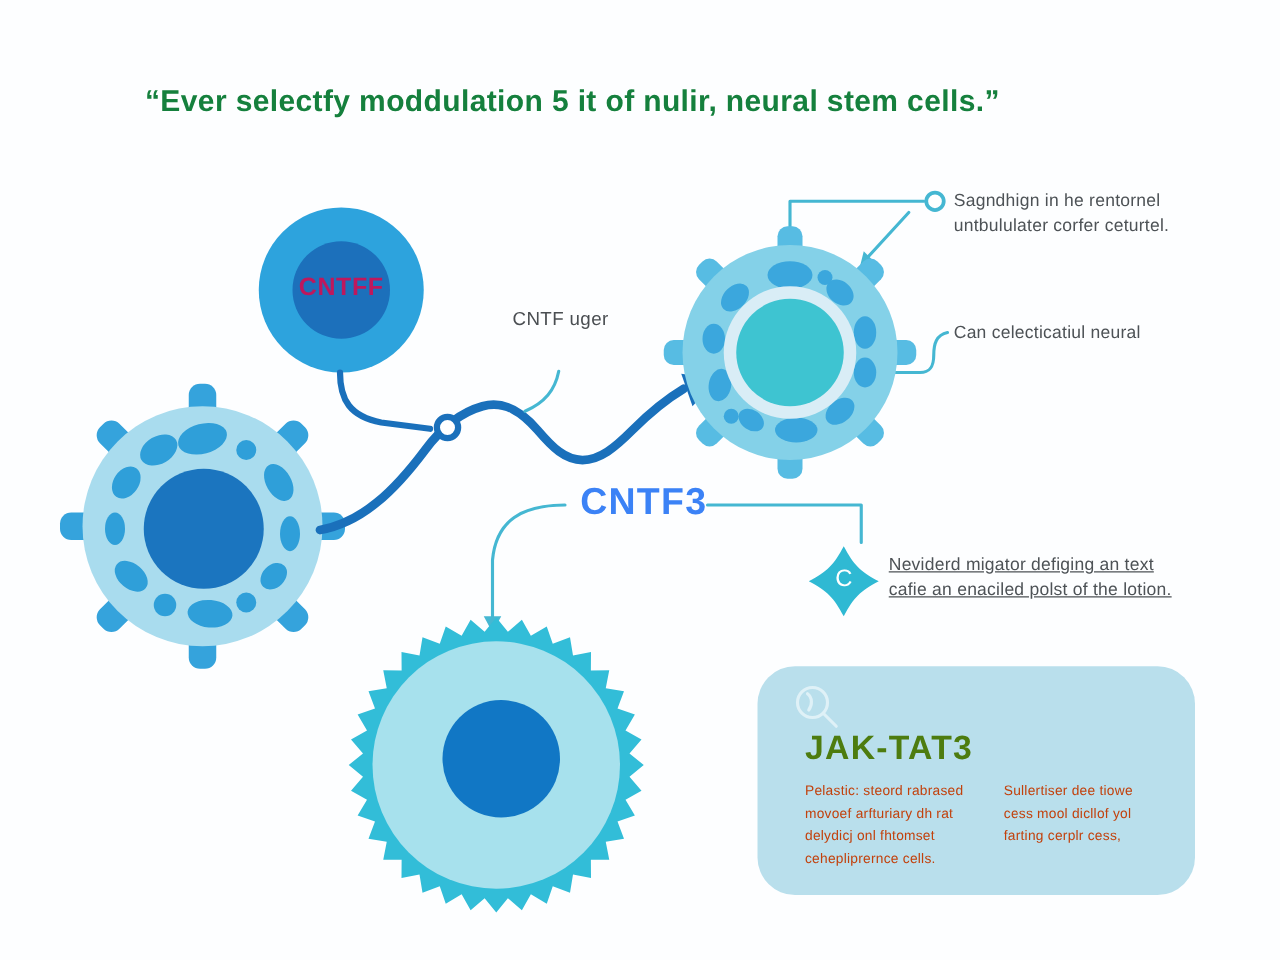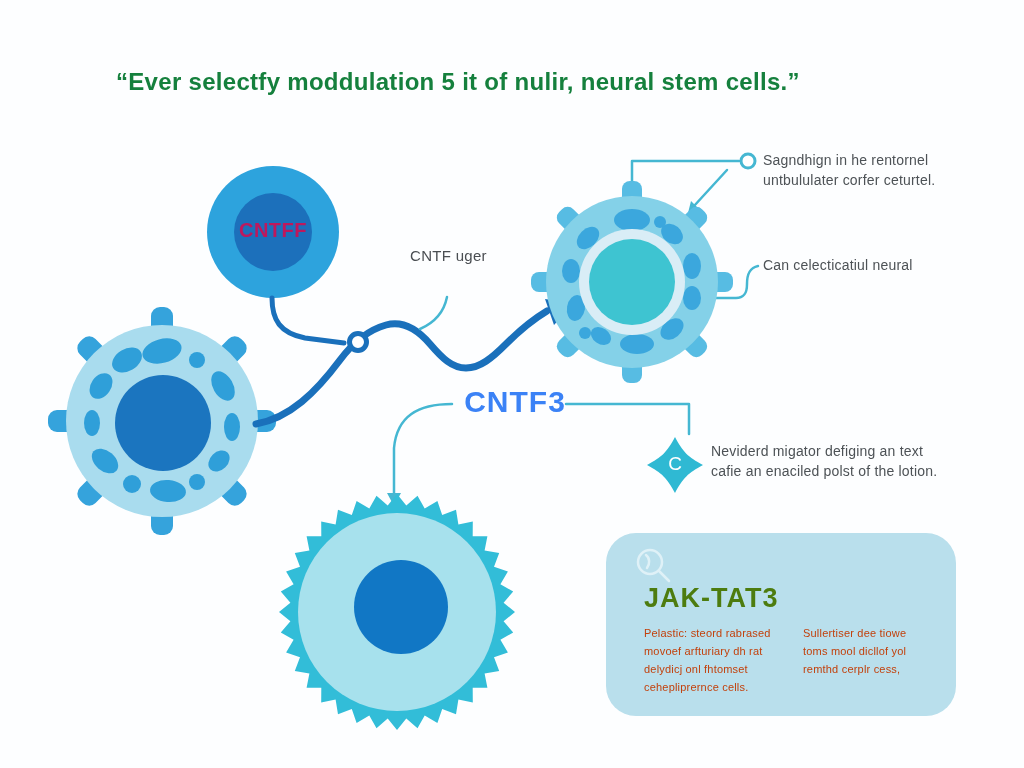--- a/index.html
+++ b/index.html
@@ -24,21 +24,21 @@
   }
   .cntf3-label{
     left:460px;top:385px;width:110px;text-align:center;
     font-size:30px;color:#3b82f6;letter-spacing:1px;font-weight:700;
   }
   .annotation{
     font-size:14px;line-height:20px;color:#4d5256;letter-spacing:.2px;
   }
   .annotation-receptor{left:763px;top:150px;width:220px;}
   .annotation-surface{left:763px;top:255px;width:220px;}
-  .annotation-migration{left:711px;top:441px;width:250px;}
+  .annotation-migration{left:711px;top:441px;width:250px;text-decoration:underline;}
   .diamond-label{
     left:660px;top:453px;width:30px;text-align:center;
     font-size:19px;color:#ffffff;font-weight:500;
   }
   .panel-title{
     left:644px;top:583px;width:250px;
     font-size:27px;font-weight:bold;color:#4d7c0f;letter-spacing:1px;
   }
   .panel-col{
     font-size:11px;line-height:18px;color:#c2410c;letter-spacing:.2px;
@@ -187,15 +187,15 @@
 
 <div class="abs panel-col panel-col1">
   <div>Pelastic: steord rabrased</div>
   <div>movoef arfturiary dh rat</div>
   <div>delydicj onl fhtomset</div>
   <div>cehepliprernce cells.</div>
 </div>
 
 <div class="abs panel-col panel-col2">
   <div>Sullertiser dee tiowe</div>
-  <div>toms mool dicllof yol</div>
-  <div>remthd cerplr cess,</div>
+  <div>cess mool dicllof yol</div>
+  <div>farting cerplr cess,</div>
 </div>
 
 </body></html>

